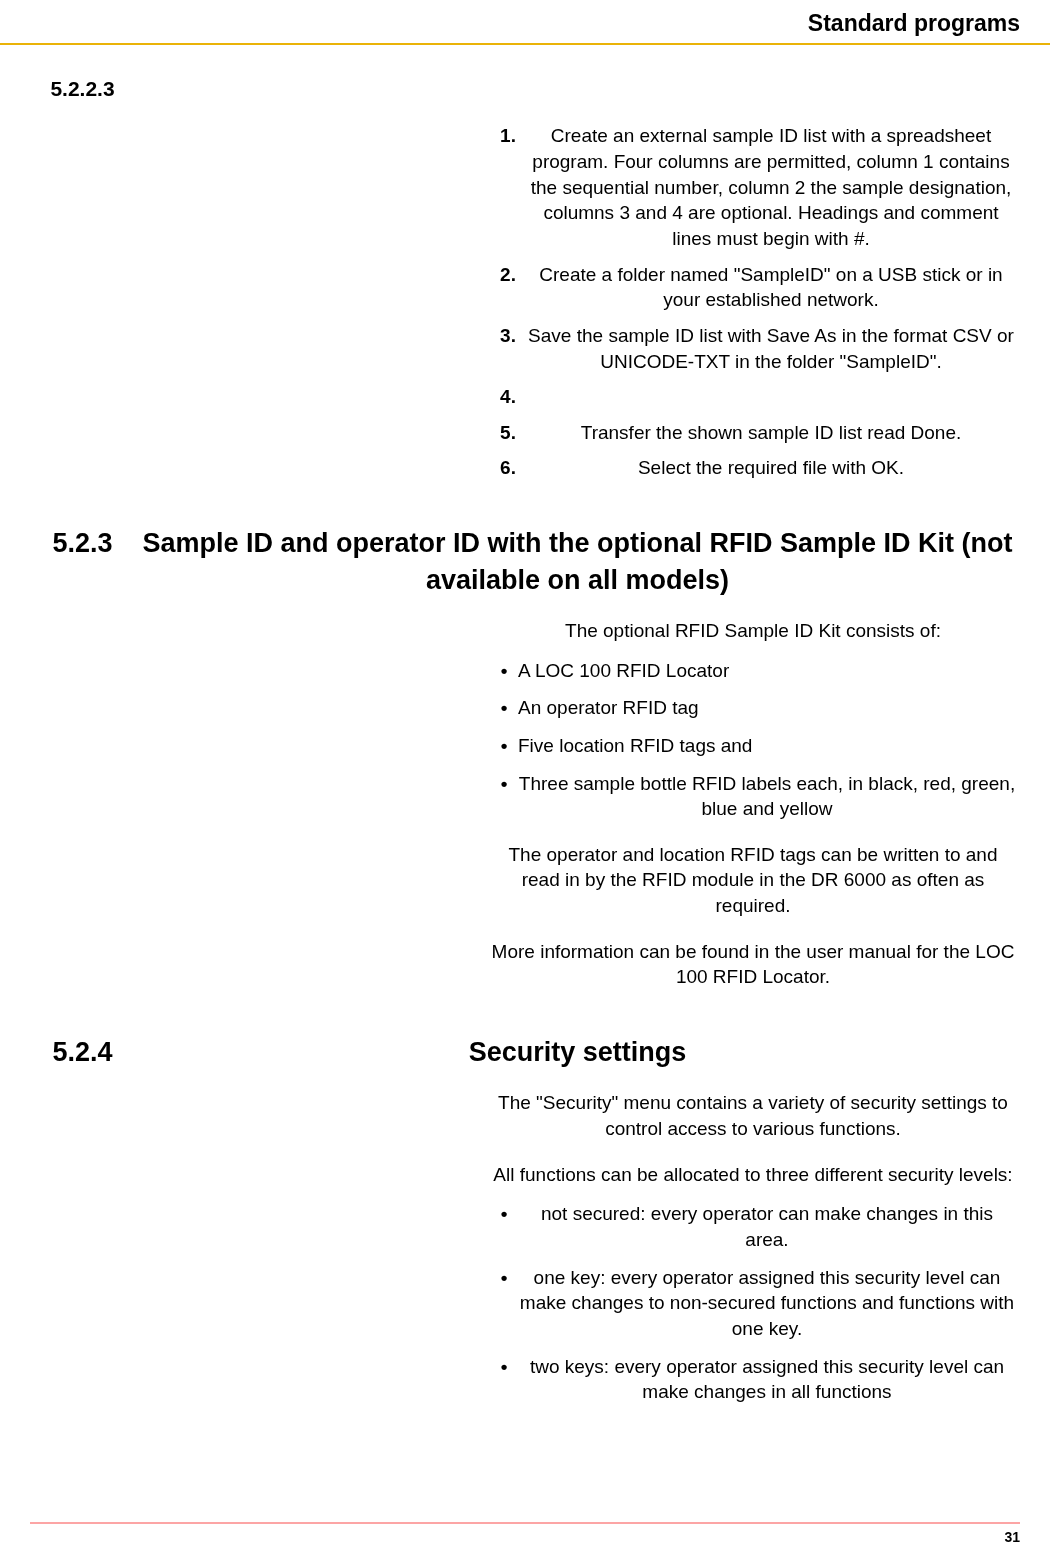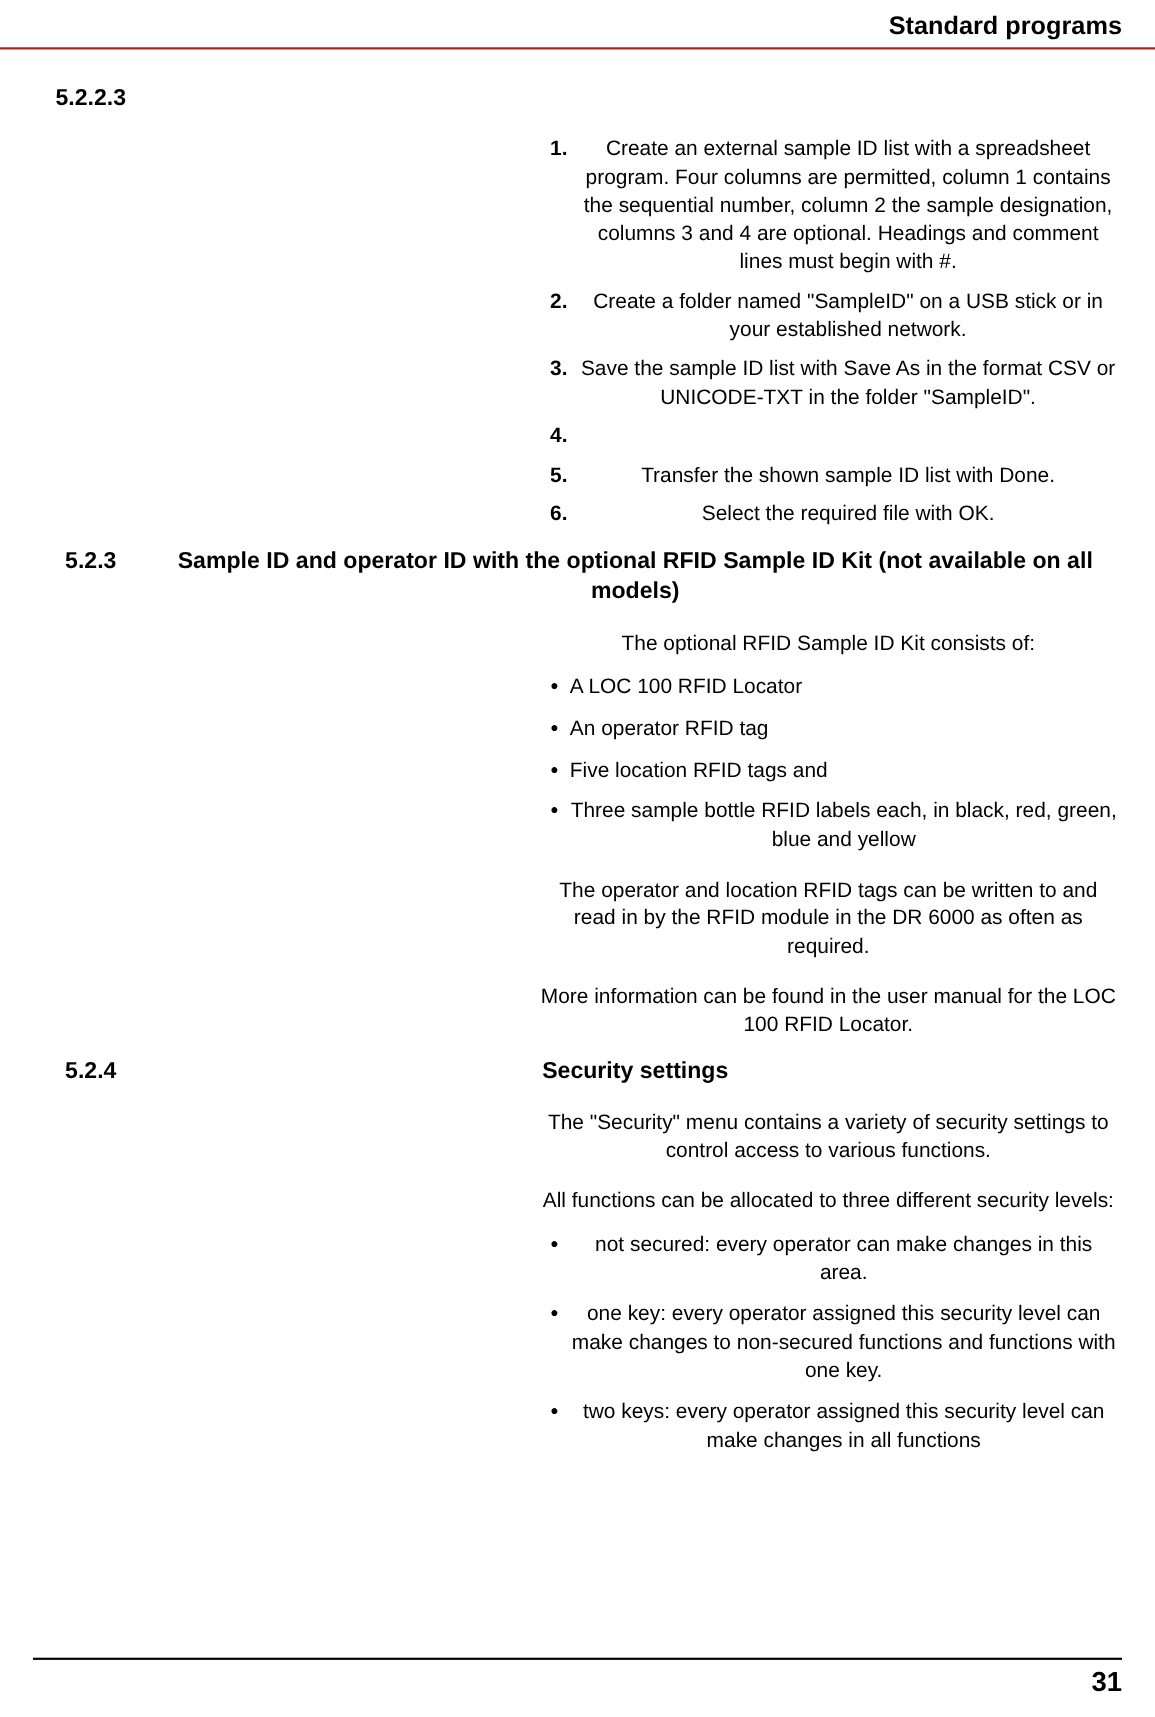--- a/index.html
+++ b/index.html
@@ -8,40 +8,40 @@
       line-height: 1.35;
       color: #000;
       margin: 0;
       padding: 0;
       width: 1050px;
       height: 1561px;
       box-sizing: border-box;
       position: relative;
     }
     .header {
-      border-bottom: 2px solid #b91c1c;
+      border-bottom: 2px solid #eab308;
       padding: 8px 30px 4px 30px;
       text-align: right;
       font-weight: bold;
       font-size: 23px;
     }
     .content {
       padding: 22px 30px 0 30px;
       text-align: center;
     }
     .heading-row {
       display: flex;
       font-weight: bold;
       font-size: 21px;
       margin-top: 8px;
       margin-bottom: 20px;
     }
     .heading-row.h3 {
-      font-size: 21px;
-      margin-top: 15px;
+      font-size: 27px;
+      margin-top: 44px;
       margin-bottom: 20px;
     }
     .heading-num {
       width: 105px;
       flex-shrink: 0;
     }
     .heading-num.h4 {
       width: 105px;
     }
     .heading-text {
@@ -88,24 +88,24 @@
     }
     .plain {
       margin-bottom: 14px;
       margin-top: 20px;
     }
     .footer {
       position: absolute;
       bottom: 14px;
       left: 30px;
       right: 30px;
-      border-top: 2px solid #000000;
+      border-top: 2px solid #fca5a5;
       text-align: right;
       font-weight: bold;
-      font-size: 25px;
+      font-size: 14px;
       padding-top: 4px;
     }
     b { font-weight: normal; }
   </style>
 </head>
 <body>
 
 <div class="header">
   <span>Standard programs</span>
 </div>
@@ -130,21 +130,21 @@
         <span class="num">3.</span>
         <span class="txt"><span>Save the sample ID list with </span><b>Save As</b><span> in the format CSV or UNICODE-TXT in the folder "SampleID".</span></span>
       </li>
       <li>
         <span class="num">4.</span>
         <span class="txt">
         </span>
       </li>
       <li>
         <span class="num">5.</span>
-        <span class="txt"><span>Transfer the shown sample ID list with </span><b>Done</b><span>.</span></span>
+        <span class="txt"><span>Transfer the shown sample ID list read </span><b>Done</b><span>.</span></span>
       </li>
       <li>
         <span class="num">6.</span>
         <span class="txt"><span>Select the required file with </span><b>OK</b><span>.</span></span>
       </li>
     </ol>
   </div>
 
   <div class="heading-row h3">
     <div class="heading-num">5.2.3</div>

